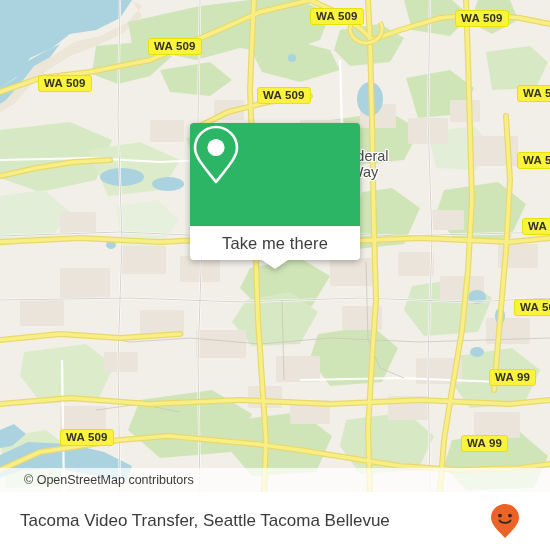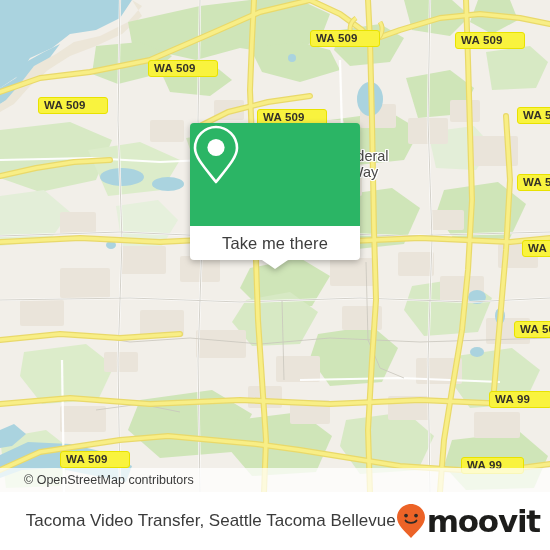--- a/index.html
+++ b/index.html
@@ -19,26 +19,25 @@
   .shield{
     position:absolute;
     background:#f7ef347a;
     background-color:#f9f33e;
     border:1.5px solid #e8e200;
     border-radius:3px;
     color:#333029;
     font-size:11.5px;
     font-weight:bold;
     letter-spacing:.2px;
-    padding:1px 21px 2px 5px;
+    padding:1px 5px 2px 5px;
     line-height:12px;
     white-space:nowrap;
     box-sizing:border-box;
     font-family:"Liberation Sans","DejaVu Sans",sans-serif;
-    margin-top:22px;
   }
   
   .place{
     position:absolute;
     color:#4a4a48;
     font-size:14.5px;
     line-height:16px;
     text-align:center;
     white-space:nowrap;
     text-shadow:
@@ -85,22 +84,22 @@
     border-top:9px solid #fff;
   }
 
   
   .footer{
     position:absolute;left:0;top:492px;width:550px;height:58px;
     background:#ffffff;overflow:hidden;
   }
   .footer-inner{
     position:relative;width:550px;height:58px;
-    display:flex;align-items:center;justify-content:flex-end;
-    padding:0 10px 0 20px;box-sizing:border-box;
+    display:flex;align-items:center;justify-content:space-between;
+    padding:0 30px 0 20px;box-sizing:border-box;
   }
   .footer-title{
     font-size:17px;color:#3b3b3b;white-space:nowrap;
     font-family:"Liberation Sans","DejaVu Sans",sans-serif;
   }
   .brand{display:flex;align-items:center;gap:1px;}
   .brand-word{
     font-size:31px;font-weight:bold;color:#1d1d1b;letter-spacing:-1.2px;
     line-height:31px;
     font-family:"DejaVu Sans","Liberation Sans",sans-serif;
@@ -308,18 +307,17 @@
 
     <div class="footer-inner">
       <div class="footer-title">Tacoma Video Transfer, Seattle Tacoma Bellevue</div>
       <div class="brand">
         <svg width="30" height="36" viewBox="0 0 30 36">
           <path d="M15,1 C7.3,1 1,7.1 1,14.6 C1,21.6 8.3,28.2 15,35 C21.7,28.2 29,21.6 29,14.6 C29,7.1 22.7,1 15,1 Z" fill="#ec6327"></path>
           <circle cx="10" cy="12.6" r="1.85" fill="#2d2a26"></circle>
           <circle cx="20" cy="12.6" r="1.85" fill="#2d2a26"></circle>
           <path d="M9.6,17.6 C11.2,20.6 18.8,20.6 20.4,17.6" fill="none" stroke="#2d2a26" stroke-width="1.9" stroke-linecap="round"></path>
         </svg>
-        <span class="brand-word">moovit</span>
       </div>
     </div>
   </div>
 
 </div>
 
 </body></html>

